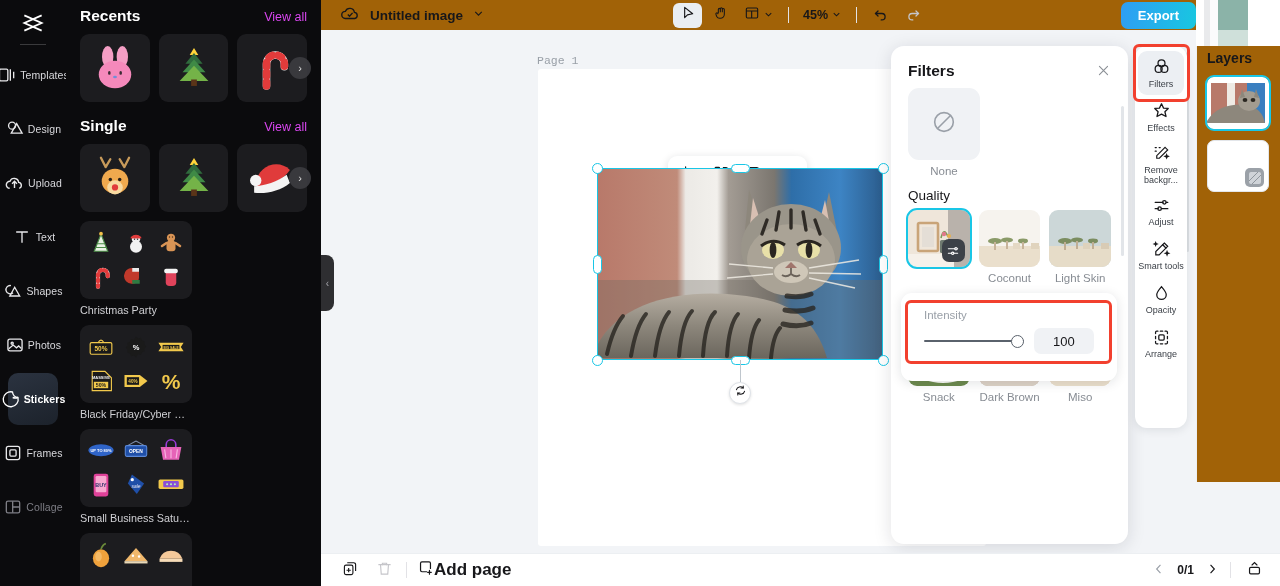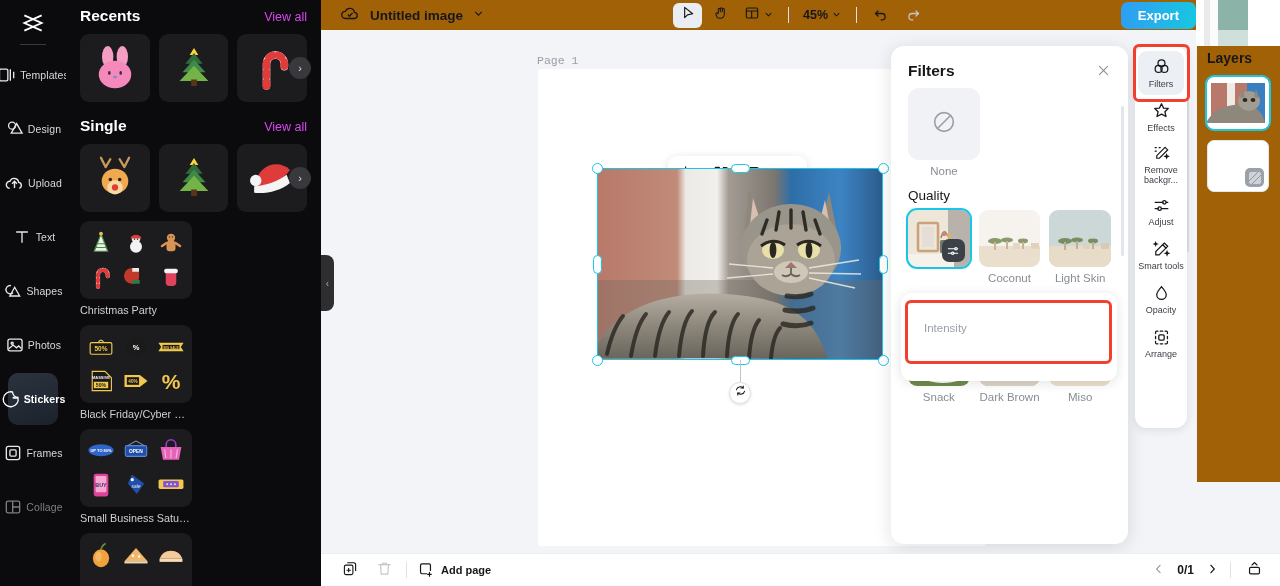--- a/index.html
+++ b/index.html
@@ -222,21 +222,21 @@
   
   .bottombar {
     position:absolute; left:321px; top:553px; width:959px; height:33px;
     background:#fff; display:flex; align-items:center; z-index:14;
     border-top:1px solid #eceff2;
   }
   .bb-left { display:flex; align-items:center; gap:10px; padding-left:17px; }
   .bb-btn { width:24px;height:24px;display:flex;align-items:center;justify-content:center;cursor:pointer;color:#17171a;}
   .bb-btn.dim { color:#c5c5ca; }
   .bb-div { width:1px;height:16px;background:#e2e2e6; }
-  .bb-addpage { display:flex; align-items:center; gap:7px; cursor:pointer; font-size:11px; font-weight:600; color:#17171a; }
+  .bb-addpage { display:flex; align-items:center; cursor:pointer; font-size:17px; font-weight:600; color:#17171a; }
   .bb-right { position:absolute; right:14px; display:flex; align-items:center; gap:11px; }
   .bb-page { font-size:12px; font-weight:700; color:#17171a; }
   .bb-chev { color:#9aa0a8; font-size:13px; cursor:pointer; }
   .bb-chev.on { color:#17171a; }
 
   .vscroll {
     position:absolute; left:1186px; top:52px; width:3px; height:200px;
     background:#dcdfe3; border-radius:2px; z-index:10;
   }
   .fp-scroll {
@@ -912,20 +912,27 @@
         <div class="tile-cap">Dark Brown</div>
         <div class="tile-cap">Miso</div>
       </div>
     </div>
     <div class="fp-scroll"></div>
   </div>
 
   <div class="intensity-sheet"></div>
   <div class="intensity-card">
     <div class="intensity-label">Intensity</div>
+    <div class="intensity-row">
+      <div class="slider-wrap">
+        <div class="slider-track"></div>
+        <div class="slider-knob"></div>
+      </div>
+      <div class="intensity-val">100</div>
+    </div>
   </div>
 
   <div class="redbox" style="left:1133px; top:44px; width:57px; height:58px;"></div>
   <div class="redbox" style="left:905px; top:300px; width:207px; height:64px;"></div>
 
   <div class="tool-rail">
     <div class="tr-item active">
       <span class="tr-icon">
         <svg width="19" height="19" viewBox="0 0 24 24" fill="none" stroke="#17171a" stroke-width="1.6">
             <circle cx="12" cy="8" r="4.4"></circle>

